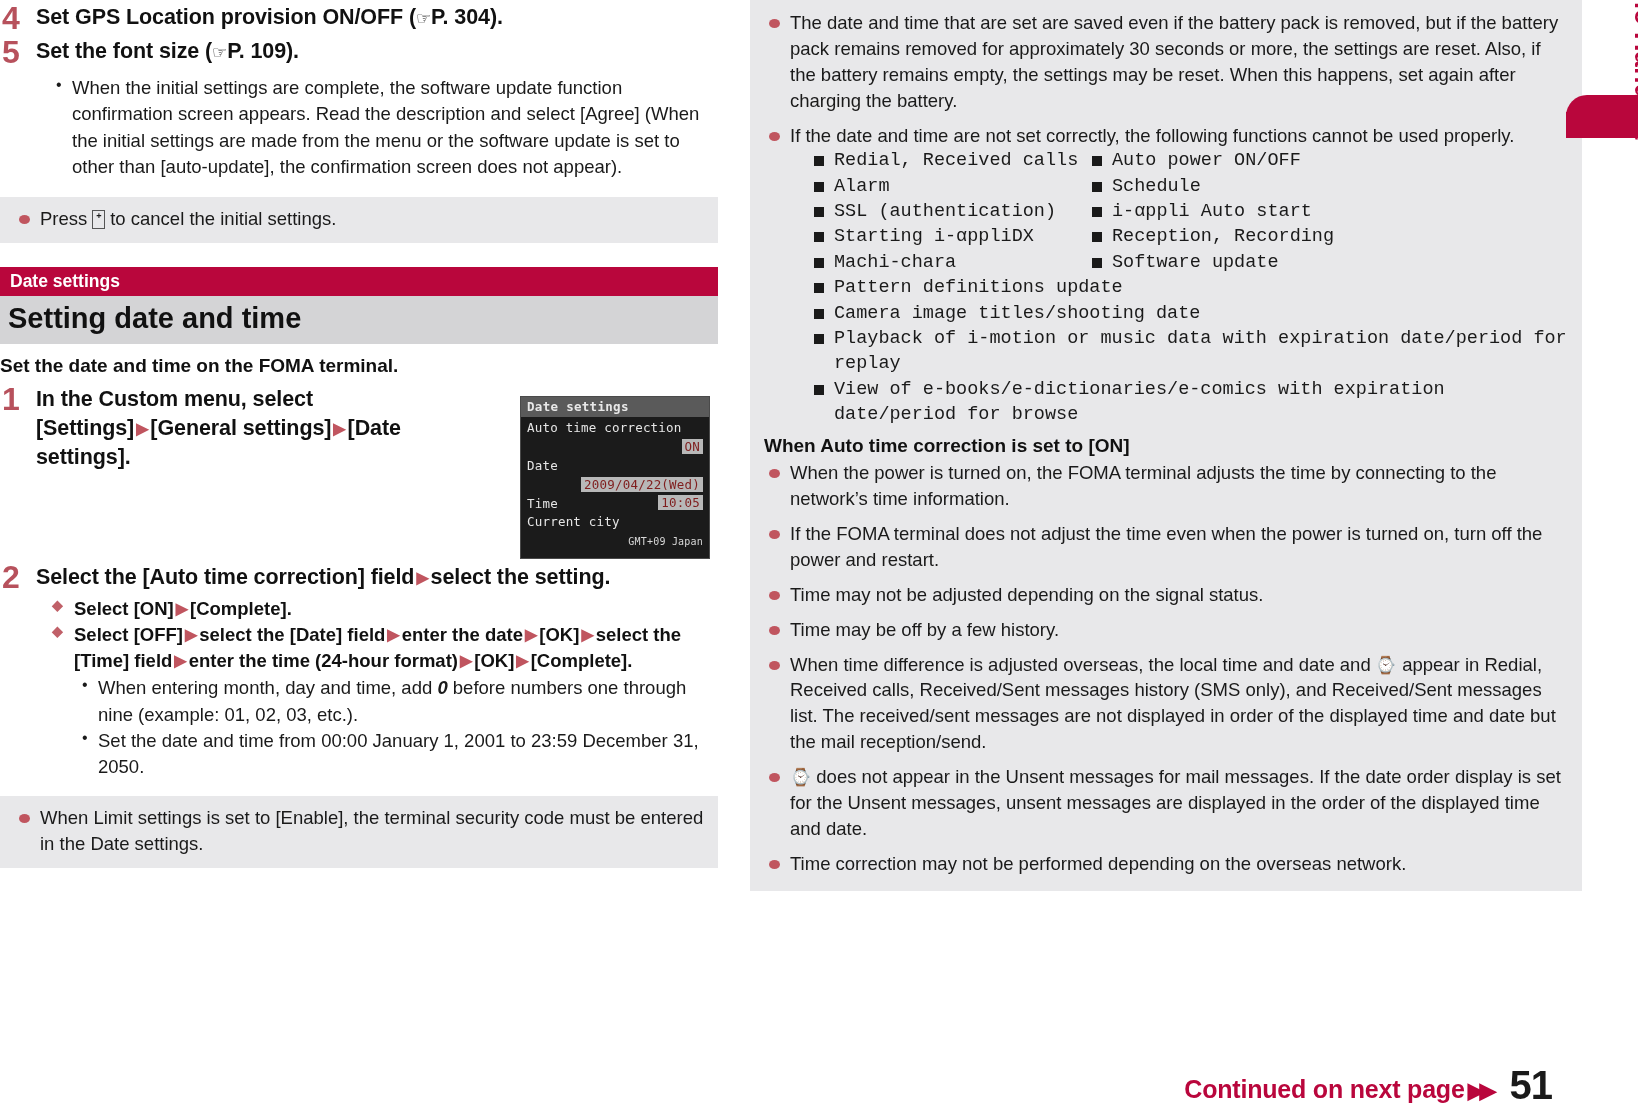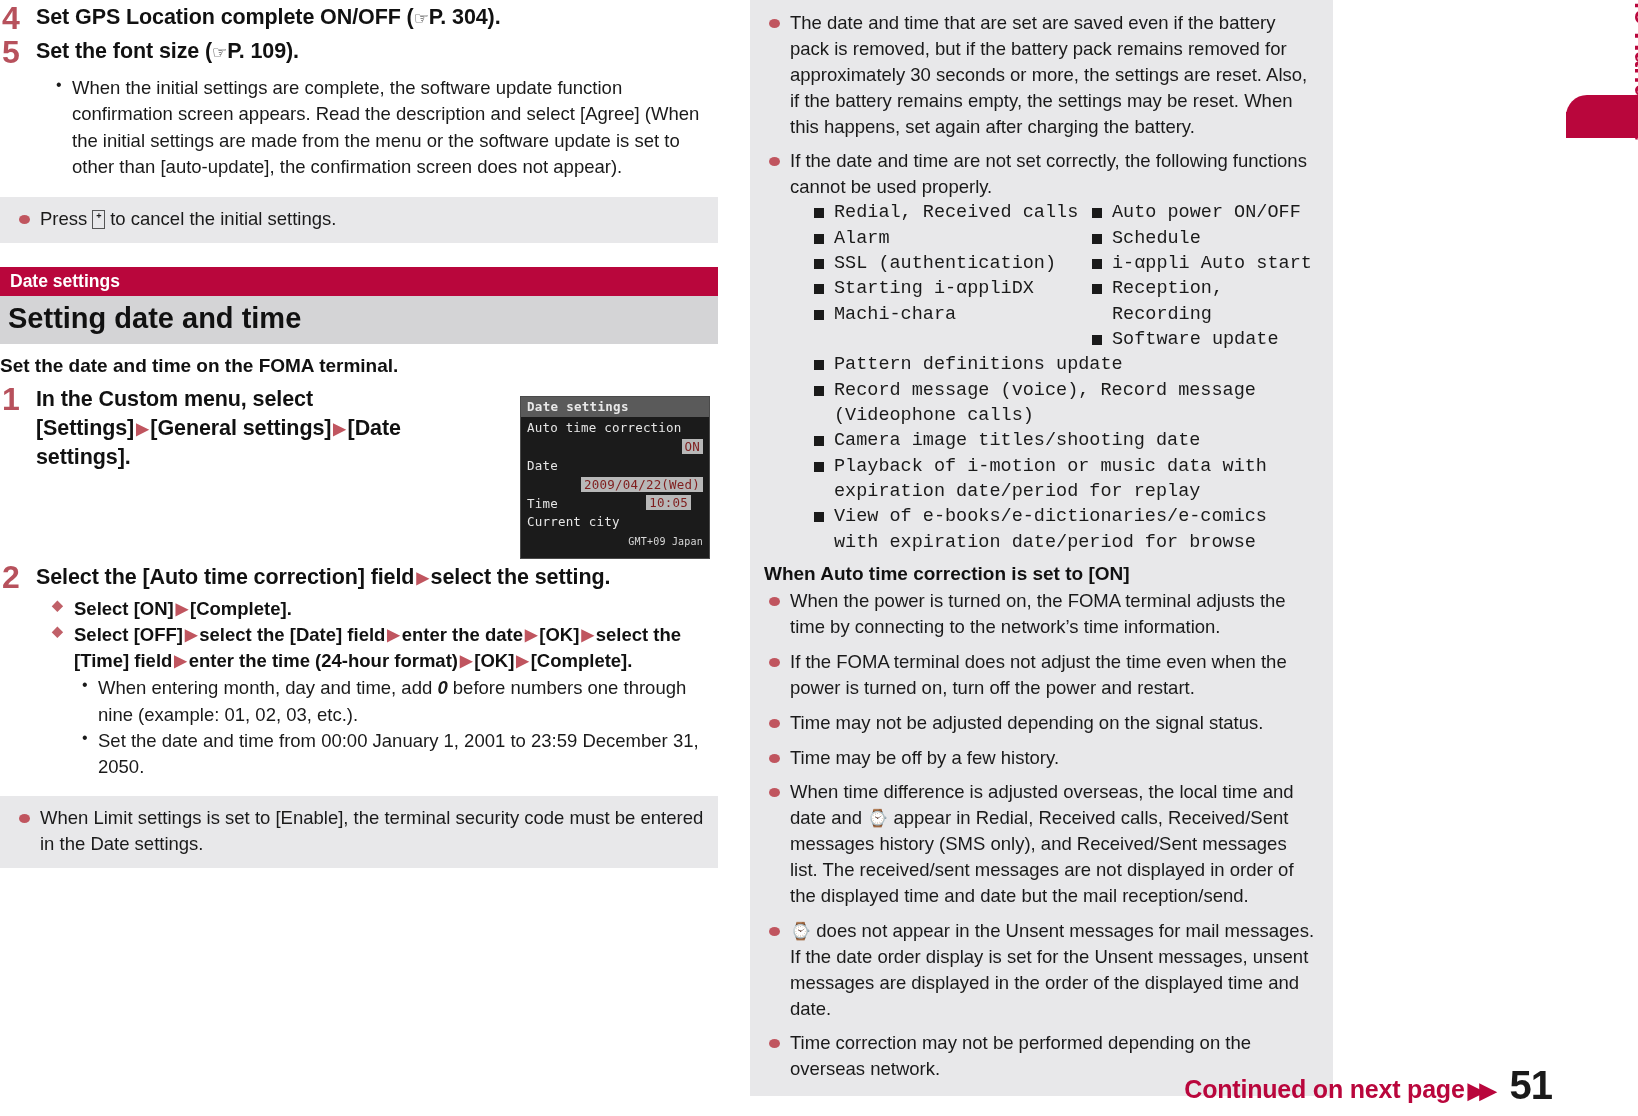--- a/index.html
+++ b/index.html
@@ -19,21 +19,21 @@
 
   
   .col-left {
     position: absolute;
     left: 0; top: 0;
     width: 718px;
   }
   .col-right {
     position: absolute;
     left: 750px; top: 0;
-    width: 583px;
+    width: 832px;
   }
 
   
   .step {
     position: relative;
     padding-left: 36px;
     margin-bottom: 2px;
   }
   .step-num {
     position: absolute;
@@ -309,21 +309,21 @@
 </style>
 </head>
 <body>
 
 <div id="page">
 
   <div class="col-left">
 
     <div class="step" style="margin-top:4px;">
       <span class="step-num">4</span>
-      <div class="step-title"><span>Set GPS Location complete ON/OFF (</span><span class="glyph-clock">☞</span><span>P. 304).</span></div>
+      <div class="step-title"><span>Set GPS Location provision ON/OFF (</span><span class="glyph-clock">☞</span><span>P. 304).</span></div>
     </div>
 
     <div class="step" style="margin-top:6px;">
       <span class="step-num">5</span>
       <div class="step-title"><span>Set the font size (</span><span class="glyph-clock">☞</span><span>P. 109).</span></div>
       <ul class="dotlist">
         <li>When the initial settings are complete, the software update function confirmation screen appears. Read the description and select [Agree] (When the initial settings are made from the menu or the software update is set to other than [auto-update], the confirmation screen does not appear).</li>
       </ul>
     </div>
 
@@ -374,21 +374,21 @@
     <div class="ps-row">Auto time correction</div>
     <div class="ps-val-wrap">
       <span class="ps-val">ON</span>
     </div>
     <div class="ps-row">Date</div>
     <div class="ps-val-wrap">
       <span class="ps-val">2009/04/22(Wed)</span>
     </div>
     <div class="ps-row" style="position:relative;">
       <span>Time</span>
-      <span class="ps-val" style="position:absolute;right:18px;top:2px;">10:05</span>
+      <span class="ps-val" style="position:absolute;right:6px;top:2px;">10:05</span>
     </div>
     <div class="ps-row">Current city</div>
     <div class="ps-val-wrap">
       <span class="ps-plain">GMT+09 Japan</span>
     </div>
   </div>
 
   <div class="col-right">
     <div class="notebox" style="margin-top:0; padding:10px 14px 14px 14px;">
       <ul class="redbullets">
@@ -410,21 +410,20 @@
                 <li>Auto power ON/OFF</li>
                 <li>Schedule</li>
                 <li>i-αppli Auto start</li>
                 <li>Reception, Recording</li>
                 <li>Software update</li>
               </ul>
             </div>
           </div>
           <ul class="sqlist">
             <li>Pattern definitions update</li>
-            <li>Record message (voice), Record message (Videophone calls)</li>
             <li>Camera image titles/shooting date</li>
             <li>Playback of i-motion or music data with expiration date/period for replay</li>
             <li>View of e-books/e-dictionaries/e-comics with expiration date/period for browse</li>
           </ul>
         </li>
       </ul>
 
       <div class="note-subhead">When Auto time correction is set to [ON]</div>
 
       <ul class="redbullets">

